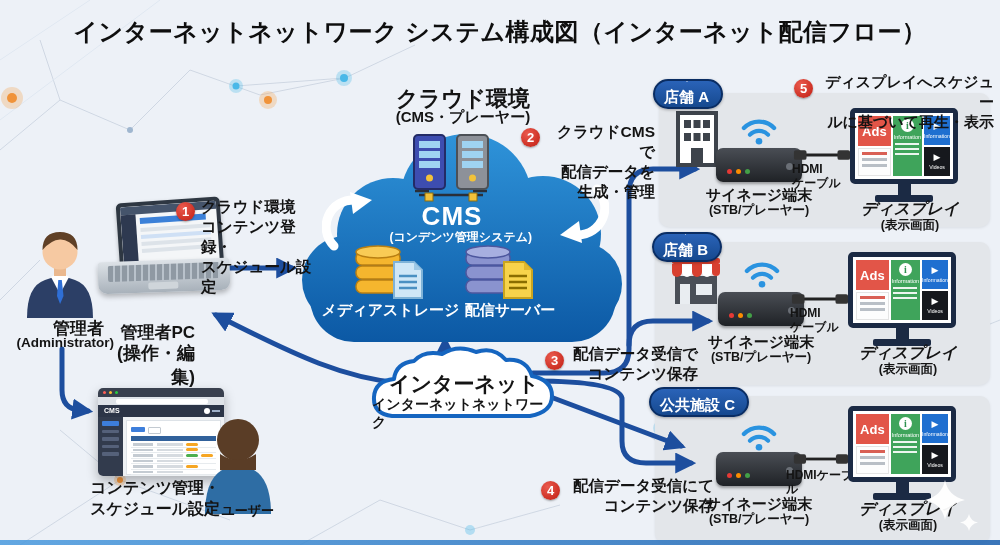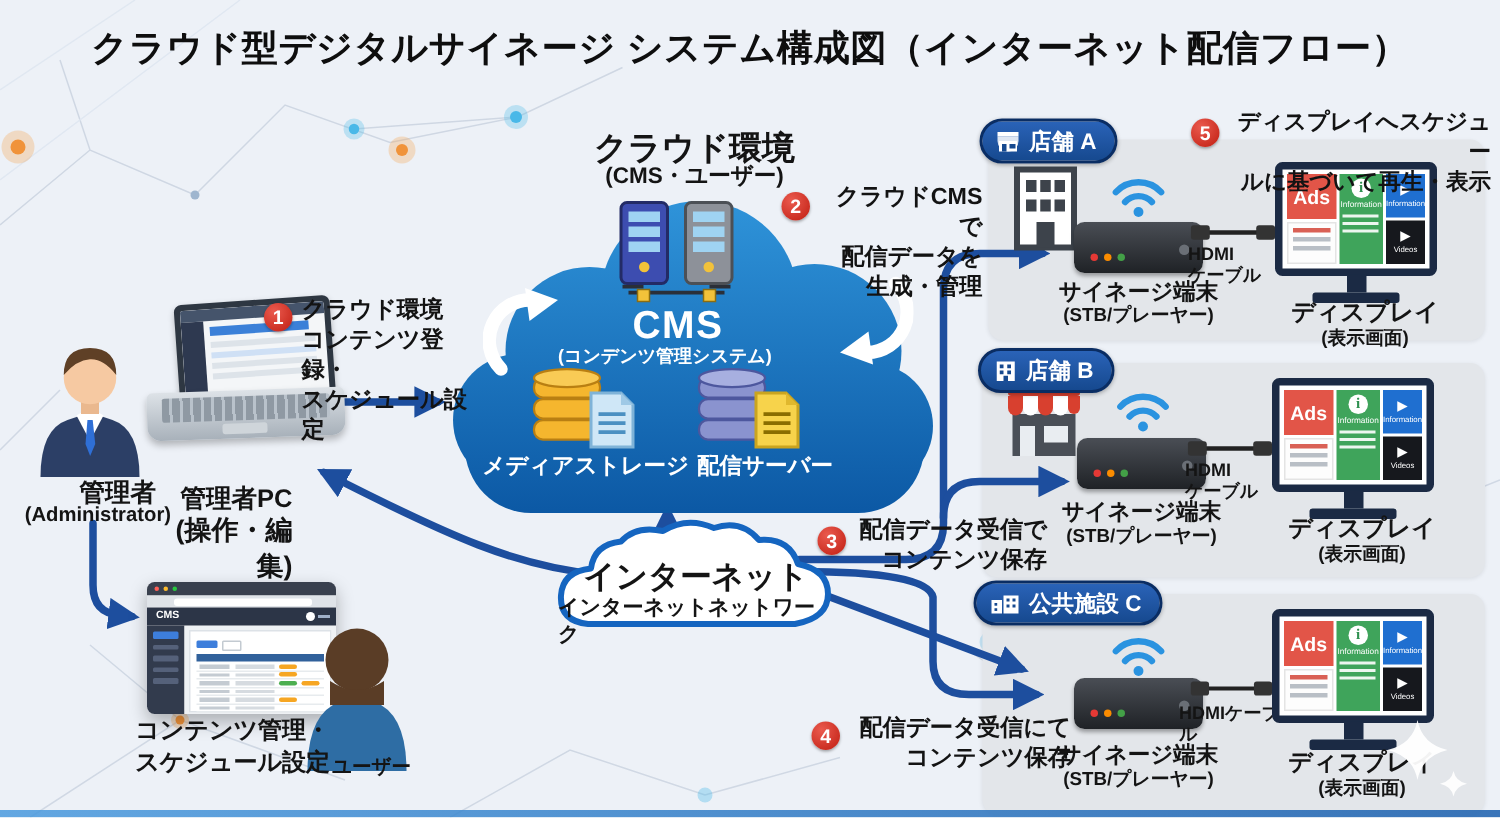--- a/index.html
+++ b/index.html
@@ -23,21 +23,21 @@
 
   
   .step-circle{position:absolute;width:19px;height:19px;border-radius:50%;
     background:radial-gradient(circle at 35% 30%,#ea5a4e,#c01d11);color:#fff;font-size:13px;font-weight:bold;
     display:flex;align-items:center;justify-content:center;box-shadow:0 1px 2px rgba(0,0,0,.35);z-index:5;}
   .step-text{position:absolute;color:#131313;font-size:15.5px;line-height:20px;font-weight:bold;z-index:5;}
 
   
   .badge{position:absolute;z-index:4;height:26px;padding:0 12px 0 9px;border-radius:16px;
     background:linear-gradient(#2a63b8,#16498f);border:2px solid #0a2d63;color:#fff;font-size:15px;
-    font-weight:bold;display:flex;align-items:center;gap:6px;box-shadow:0 1px 3px rgba(0,0,0,.3);}
+    font-weight:bold;display:flex;align-items:center;gap:6px;box-shadow:0 1px 3px rgba(0,0,0,.3);flex-direction:column;}
 
   
   .stb{position:absolute;width:86px;height:34px;border-radius:7px;z-index:3;
     background:linear-gradient(#4a4e55,#1f2226);box-shadow:0 2px 3px rgba(0,0,0,.35);}
   .stb .led{position:absolute;bottom:8px;width:5px;height:5px;border-radius:50%;}
   .stb .led1{left:11px;background:#e53935;}
   .stb .led2{left:20px;background:#fb8c00;}
   .stb .led3{left:29px;background:#43a047;}
   .stb .eye{position:absolute;right:9px;bottom:12px;width:7px;height:7px;border-radius:50%;background:#6a6f76;}
 
@@ -58,30 +58,30 @@
   .colR{width:28px;display:flex;flex-direction:column;gap:2px;}
   .t-play{flex:1;color:#fff;display:flex;flex-direction:column;align-items:center;justify-content:center;}
   .t-play .tri{font-size:9px;line-height:9px;}
   .t-play .pl{font-size:5.2px;margin-top:2px;}
   .t-play-blue{background:#1f6fd0;}
   .t-play-dark{background:#16181d;}
   .neck{width:13px;height:12px;background:#1b2a44;margin:-1px auto 0;}
   .mbase{width:58px;height:7px;background:#1b2a44;border-radius:2px;margin:0 auto;}
 
   .disp-label,.stb-label{position:absolute;text-align:center;z-index:3;color:#141414;}
-  .l1{font-size:16px;font-weight:bold;line-height:18px;}
+  .l1{font-size:16px;font-weight:bold;line-height:18px;font-style:italic;}
   .l1s{font-size:15px;font-weight:bold;line-height:17px;}
   .l2{font-size:12.5px;font-weight:bold;line-height:14px;}
   .hdmi-label{position:absolute;font-size:12px;font-weight:bold;text-align:left;line-height:14px;z-index:3;}
 
   
   .cloud-title{position:absolute;left:363px;top:84px;width:200px;text-align:center;font-size:22px;font-weight:bold;z-index:3;}
   .cloud-sub{position:absolute;left:363px;top:108px;width:200px;text-align:center;font-size:15px;font-weight:bold;z-index:3;}
   .cms-big{position:absolute;left:392px;top:201px;width:120px;text-align:center;font-size:26px;font-weight:bold;color:#fff;z-index:3;letter-spacing:1px;}
-  .cms-sub{position:absolute;left:372px;top:229px;width:160px;text-align:left;font-size:12px;font-weight:bold;color:#fff;z-index:3;}
+  .cms-sub{position:absolute;left:372px;top:229px;width:160px;text-align:right;font-size:12px;font-weight:bold;color:#fff;z-index:3;}
   .wlabel{position:absolute;color:#fff;font-size:15px;font-weight:bold;text-align:center;z-index:3;}
 
   .inet-title{position:absolute;left:384px;top:370px;width:160px;text-align:center;font-size:21px;font-weight:bold;z-index:3;}
   .inet-sub{position:absolute;left:372px;top:396px;width:185px;text-align:left;font-size:14px;font-weight:bold;z-index:3;}
 
   
   .laptop{position:absolute;left:98px;top:200px;width:132px;height:104px;z-index:3;}
   .lap-screen{position:absolute;left:20px;top:0;width:96px;height:64px;background:#2e3742;border-radius:5px;
     padding:4px;transform:rotate(-4deg);box-shadow:0 2px 4px rgba(0,0,0,.25);}
   .lap-ui{width:100%;height:100%;background:#f4f6f8;border-radius:2px;overflow:hidden;position:relative;}
@@ -149,21 +149,21 @@
       <circle cx="130" cy="130" r="3" fill="#9fb6cf"></circle>
       <circle cx="120" cy="480" r="6" fill="#f5a14b" opacity="0.3"></circle>
         <circle cx="120" cy="480" r="3" fill="#f0933a"></circle>
       <circle cx="660" cy="428" r="7" fill="#49b8e8" opacity="0.25"></circle>
         <circle cx="660" cy="428" r="3" fill="#49b8e8"></circle>
       <circle cx="950" cy="340" r="4" fill="#9fb6cf" opacity="0.7"></circle>
       <circle cx="470" cy="530" r="5" fill="#49b8e8" opacity="0.35"></circle>
     </g>
   </svg>
 
-  <div class="title">クラウド型デジタルサイネージ システム構成図（インターネット配信フロー）</div>
+  <div class="title">インターネットネットワーク システム構成図（インターネット配信フロー）</div>
 
   <div class="site-box" id="boxA" style="left:659px;top:93px;width:331px;height:134px;"></div>
   <div class="site-box" id="boxB" style="left:655px;top:242px;width:335px;height:143px;"></div>
   <div class="site-box" id="boxC" style="left:655px;top:396px;width:335px;height:147px;"></div>
 
   <svg class="arrows" width="1000" height="545">
     <defs>
       <marker id="ah" viewBox="0 0 10 10" refX="7.5" refY="5" markerWidth="4.2" markerHeight="4.2" orient="auto-start-reverse">
         <path d="M0 0 L10 5 L0 10 z" fill="#1d4e9e"></path>
       </marker>
@@ -210,21 +210,21 @@
   </div>
   <div class="abs ctr z3 b" style="left:103px;top:321px;width:92px;font-size:17px;">管理者PC</div>
   <div class="abs ctr z3 b" style="left:103px;top:341px;width:92px;font-size:18px;">(操作・編集)</div>
 
   <div class="step-circle" style="left:176px;top:202px;">1</div>
   <div class="step-text preline" style="left:201px;top:197px;width:120px;">クラウド環境
 コンテンツ登録・
 スケジュール設定</div>
 
   <div class="cloud-title">クラウド環境</div>
-  <div class="cloud-sub">(CMS・ユーザー)</div>
+  <div class="cloud-sub">(CMS・プレーヤー)</div>
 
   <svg class="abs z3" style="left:298px;top:122px;" width="330" height="228" viewBox="0 0 330 228">
     <defs>
       <linearGradient id="cg" x1="0" y1="10" x2="0" y2="225" gradientUnits="userSpaceOnUse">
         <stop offset="0" stop-color="#2f94da"></stop>
           <stop offset="1" stop-color="#0b57a3"></stop>
       </linearGradient>
     </defs>
     <g fill="url(#cg)">
       <circle cx="168" cy="78" r="66"></circle>

